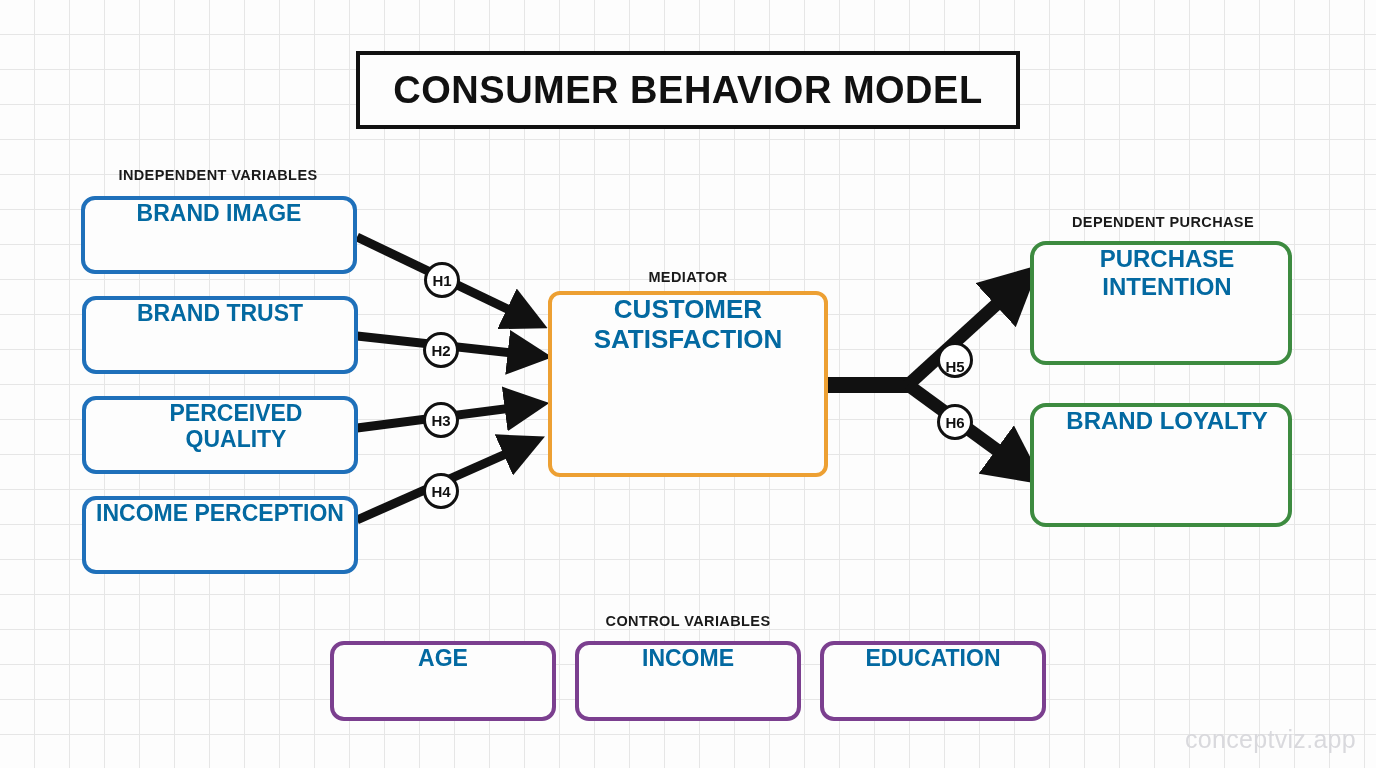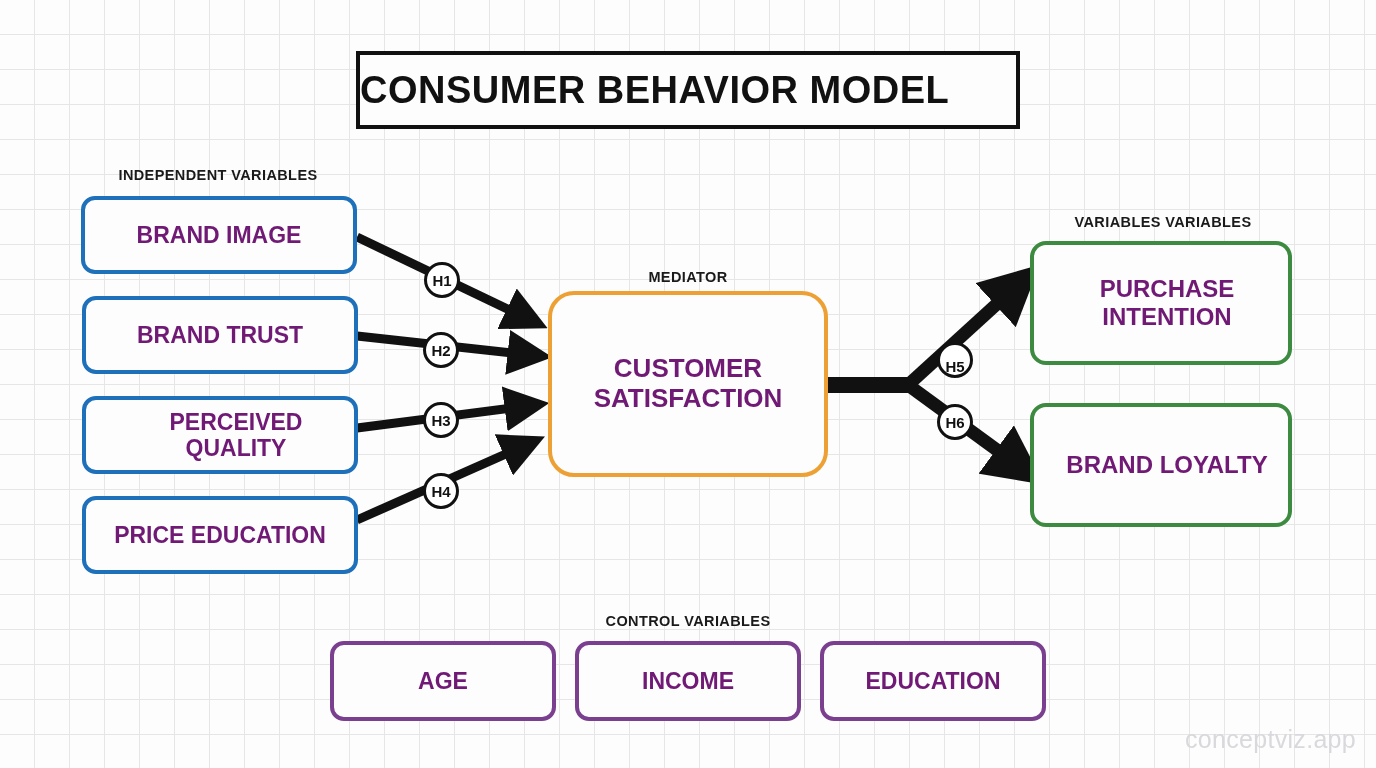--- a/index.html
+++ b/index.html
@@ -33,21 +33,21 @@
     position: absolute;
     left: 356px;
     top: 51px;
     width: 664px;
     height: 78px;
     box-sizing: border-box;
     border: 4px solid #111111;
     background: #fdfdfd;
     display: flex;
     align-items: center;
-    justify-content: flex-start;
+    justify-content: center;
   }
   .title-text {
     font-size: 38px;
     font-weight: 700;
     letter-spacing: 0.5px;
     color: #111111;
     white-space: nowrap;
   }
 
   
@@ -61,34 +61,34 @@
     text-align: center;
   }
 
   
   .node {
     position: absolute;
     box-sizing: border-box;
     background: #fdfdfd;
     border-radius: 14px;
     display: flex;
-    align-items: center;
+    align-items: flex-start;
     justify-content: center;
     text-align: center;
     line-height: 1.15;
-    color: #701a75;
+    color: #0369a1;
   }
   .node.iv {
     border: 4px solid #1f70ba;
     font-size: 23px;
     font-weight: 700;
   }
   .node.mediator {
     border: 4px solid #eda033;
-    border-radius: 26px;
+    border-radius: 12px;
     font-size: 26px;
     font-weight: 700;
   }
   .node.dv {
     border: 4px solid #3d8b40;
     border-radius: 16px;
     font-size: 24px;
     font-weight: 700;
     padding-left: 12px;
   }
@@ -157,34 +157,34 @@
 
     <line x1="908" y1="385" x2="1012" y2="461" stroke="#111111" stroke-width="13" marker-end="url(#ah-big)"></line>
   </svg>
 
   <div class="title-box">
     <span class="title-text">CONSUMER BEHAVIOR MODEL</span>
   </div>
 
   <div class="section-label" style="left:105px; top:167px; width:226px;">INDEPENDENT VARIABLES</div>
   <div class="section-label" style="left:588px; top:269px; width:200px;">MEDIATOR</div>
-  <div class="section-label" style="left:1052px; top:214px; width:222px;">VARIABLES VARIABLES</div>
+  <div class="section-label" style="left:1052px; top:214px; width:222px;">DEPENDENT PURCHASE</div>
   <div class="section-label" style="left:588px; top:613px; width:200px;">CONTROL VARIABLES</div>
 
   <div class="node iv" style="left:81px; top:196px; width:276px; height:78px;">
     <span>BRAND IMAGE</span>
   </div>
   <div class="node iv" style="left:82px; top:296px; width:276px; height:78px;">
     <span>BRAND TRUST</span>
   </div>
   <div class="node iv" style="left:82px; top:396px; width:276px; height:78px;padding-left:32px;">
     <span>PERCEIVED QUALITY</span>
   </div>
   <div class="node iv" style="left:82px; top:496px; width:276px; height:78px;">
-    <span>PRICE EDUCATION</span>
+    <span>INCOME PERCEPTION</span>
   </div>
 
   <div class="node mediator" style="left:548px; top:291px; width:280px; height:186px;">
     <span>CUSTOMER SATISFACTION</span>
   </div>
 
   <div class="node dv" style="left:1030px; top:241px; width:262px; height:124px;">
     <span>PURCHASE INTENTION</span>
   </div>
   <div class="node dv" style="left:1030px; top:403px; width:262px; height:124px;">

